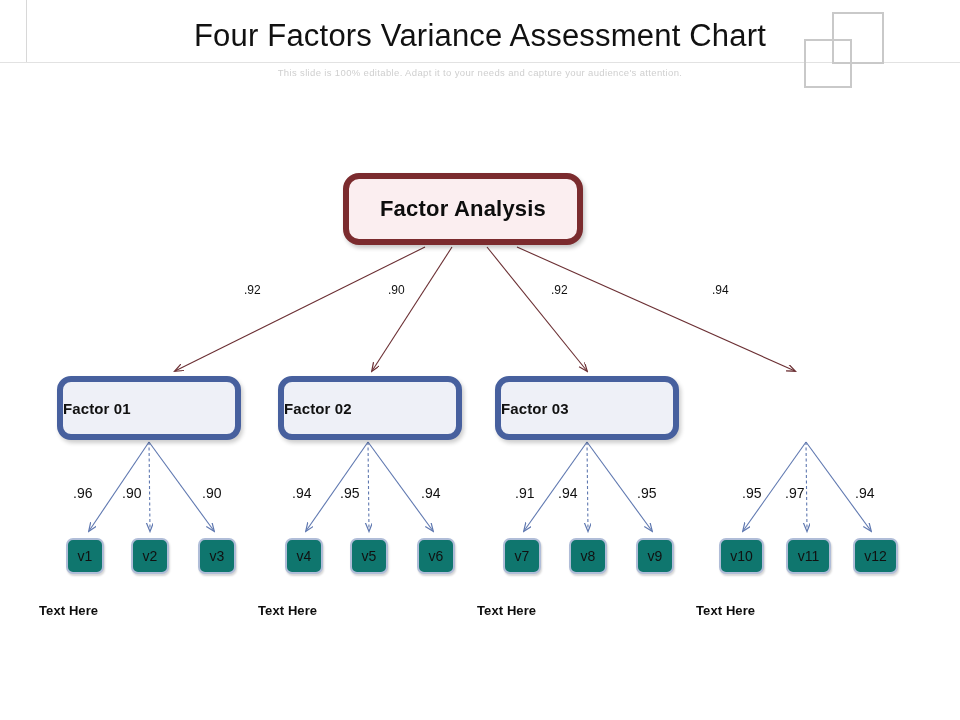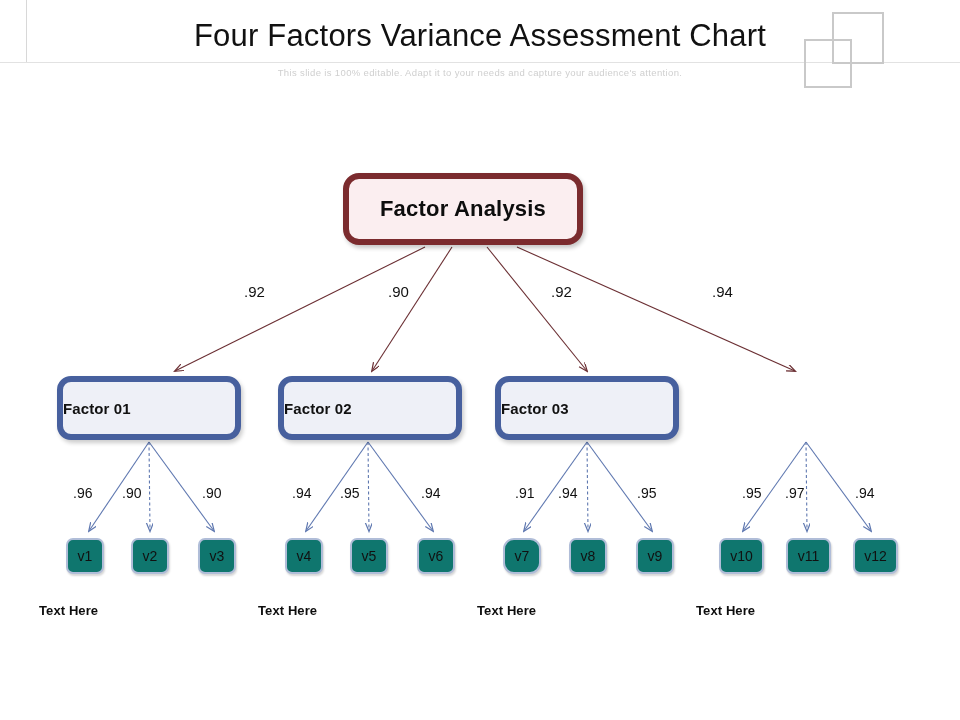--- a/index.html
+++ b/index.html
@@ -147,21 +147,21 @@
     color: #111;
   }
 
   
   .coef {
     position: absolute;
     font-size: 15px;
     color: #111;
     white-space: nowrap;
   }
-  .coef-top { font-size: 15px; }
+  .coef-top { font-size: 12px; }
   .coef-bot { font-size: 14px; }
 
   
   .caption {
     position: absolute;
     top: 508px;
     width: 220px;
     text-align: left;
     font-size: 13px;
     font-weight: 700;
@@ -269,21 +269,21 @@
   <div class="var-box" style="left:285px; width:38px;">
     <span class="var-label">v4</span>
   </div>
   <div class="var-box" style="left:350px; width:38px;">
     <span class="var-label">v5</span>
   </div>
   <div class="var-box" style="left:417px; width:38px;">
     <span class="var-label">v6</span>
   </div>
 
-  <div class="var-box" style="left:503px; width:38px;border-radius:11px;">
+  <div class="var-box" style="left:503px; width:38px;">
     <span class="var-label">v7</span>
   </div>
   <div class="var-box" style="left:569px; width:38px;">
     <span class="var-label">v8</span>
   </div>
   <div class="var-box" style="left:636px; width:38px;">
     <span class="var-label">v9</span>
   </div>
 
   <div class="var-box" style="left:719px; width:45px;text-align:center;">

